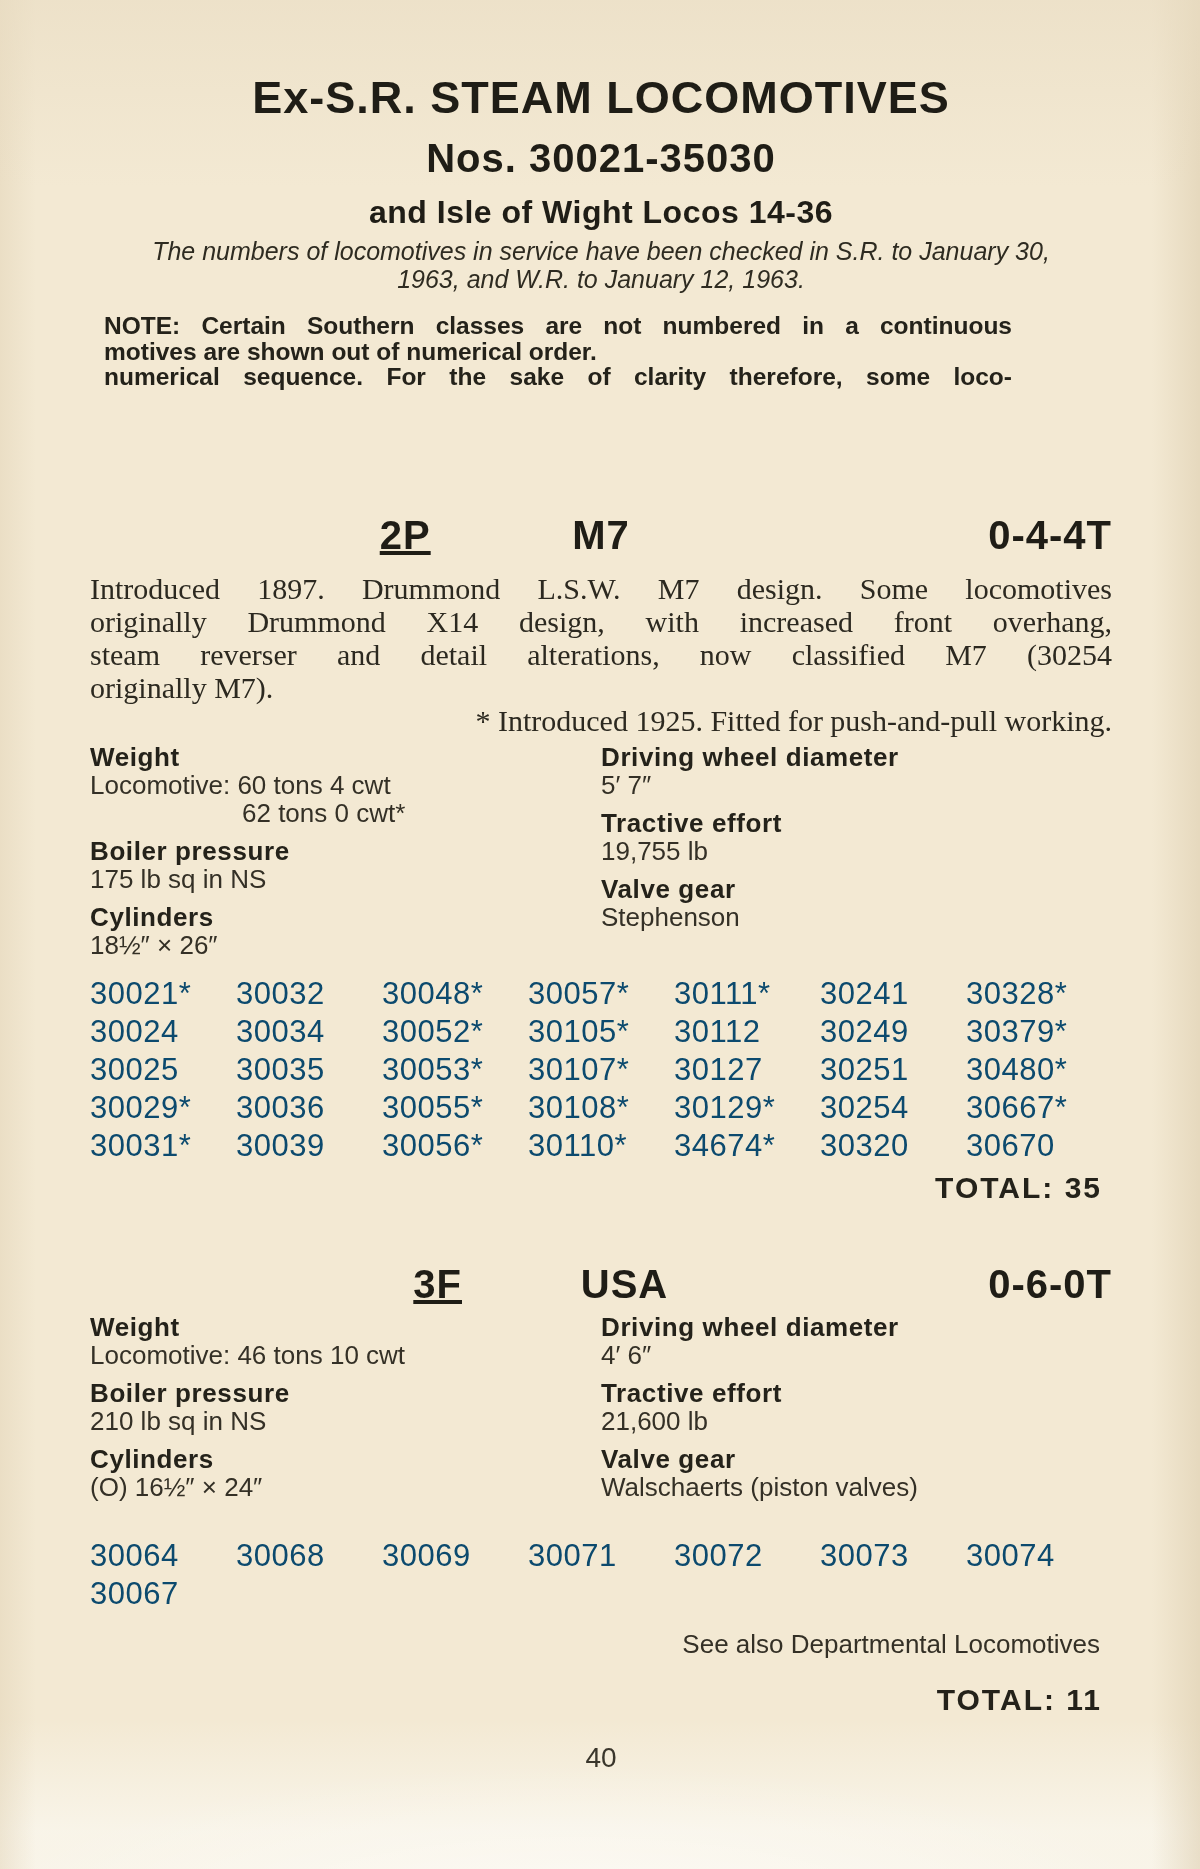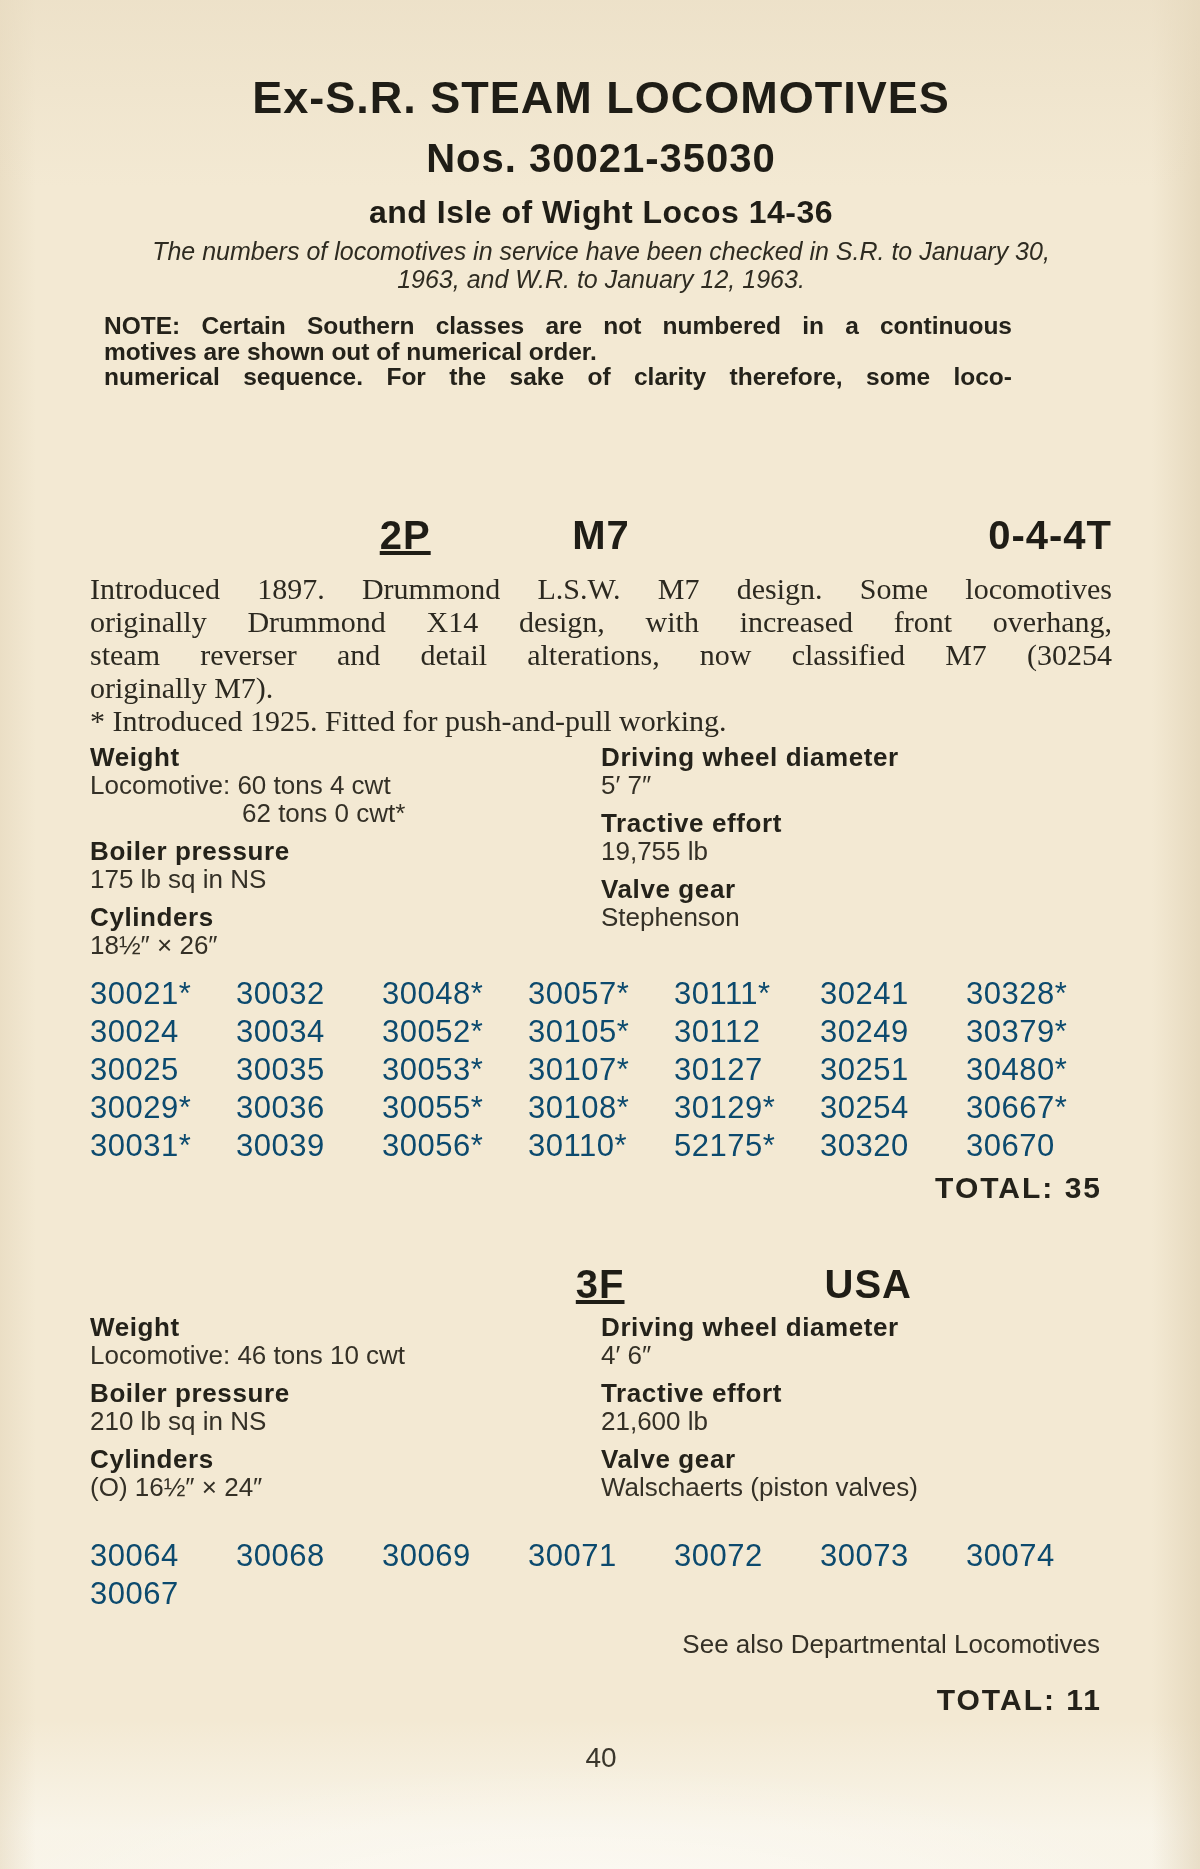--- a/index.html
+++ b/index.html
@@ -30,21 +30,21 @@
   .sec-head{display:flex;font:700 40px/46px "Liberation Sans", sans-serif;letter-spacing:1px;color:#1f1d16;}
   .sec-head.first{margin-top:122px;}
   .sec-head.second{margin-top:56px;margin-left:47px;}
   .sec-head .pc{flex:1;text-align:right;text-decoration:underline;}
   .sec-head .cn{flex:1;text-align:center;}
   .sec-head .wa{flex:1;text-align:right;}
 
   .desc{margin-top:14px;font:400 30px/33px "Liberation Serif", serif;color:#2c2920;}
   .desc .line{text-align:justify;text-align-last:justify;}
   .desc .line.last{text-align-last:left;}
-  .footnote{font:400 30px/33px "Liberation Serif", serif;color:#2c2920;}
+  .footnote{font:400 30px/33px "Liberation Serif", serif;color:#2c2920;text-align:right;}
 
   .specs{display:grid;grid-template-columns:1fr 1fr;margin-top:6px;}
   .spec-group{margin-bottom:10px;}
   .spec-label{font:700 26px/28px "Liberation Sans", sans-serif;letter-spacing:0.6px;color:#24221a;}
   .spec-value{font:400 26px/28px "Liberation Sans", sans-serif;color:#343026;}
   .spec-value.cont{padding-left:152px;}
 
   .numgrid{display:grid;grid-template-columns:repeat(7,1fr);margin-top:6px;
     font:400 31px/38px "Liberation Sans", sans-serif;letter-spacing:0.5px;color:#0c4a6e;}
   .numgrid.second{margin-top:26px;}
@@ -150,30 +150,31 @@
       <div class="num">30036</div>
       <div class="num">30055*</div>
       <div class="num">30108*</div>
       <div class="num">30129*</div>
       <div class="num">30254</div>
       <div class="num">30667*</div>
       <div class="num">30031*</div>
       <div class="num">30039</div>
       <div class="num">30056*</div>
       <div class="num">30110*</div>
-      <div class="num">52175*</div>
+      <div class="num">34674*</div>
       <div class="num">30320</div>
       <div class="num">30670</div>
     </div>
 
   <div class="total">TOTAL: 35</div>
 
   <div class="sec-head second">
     <span class="pc">3F</span>
     <span class="cn">USA</span>
+    <span class="wa">0-6-0T</span>
   </div>
 
 
   <div class="specs">
     <div>
         <div class="spec-group">
           <div class="spec-label">Weight</div>
           <div class="spec-value">Locomotive: 46 tons 10 cwt</div>
         </div>
         <div class="spec-group">

